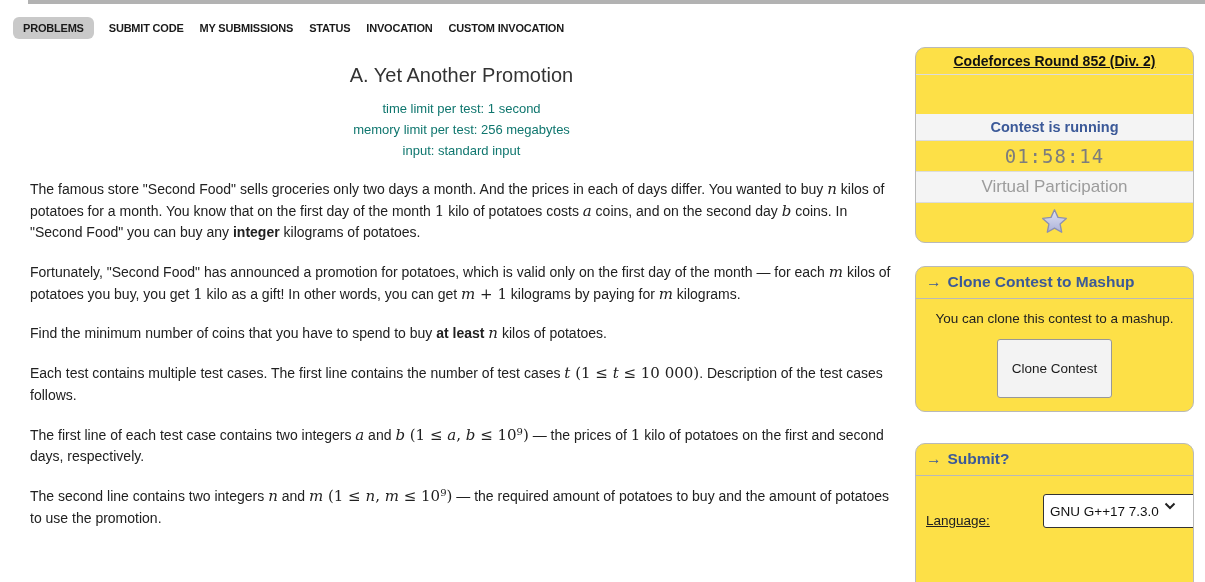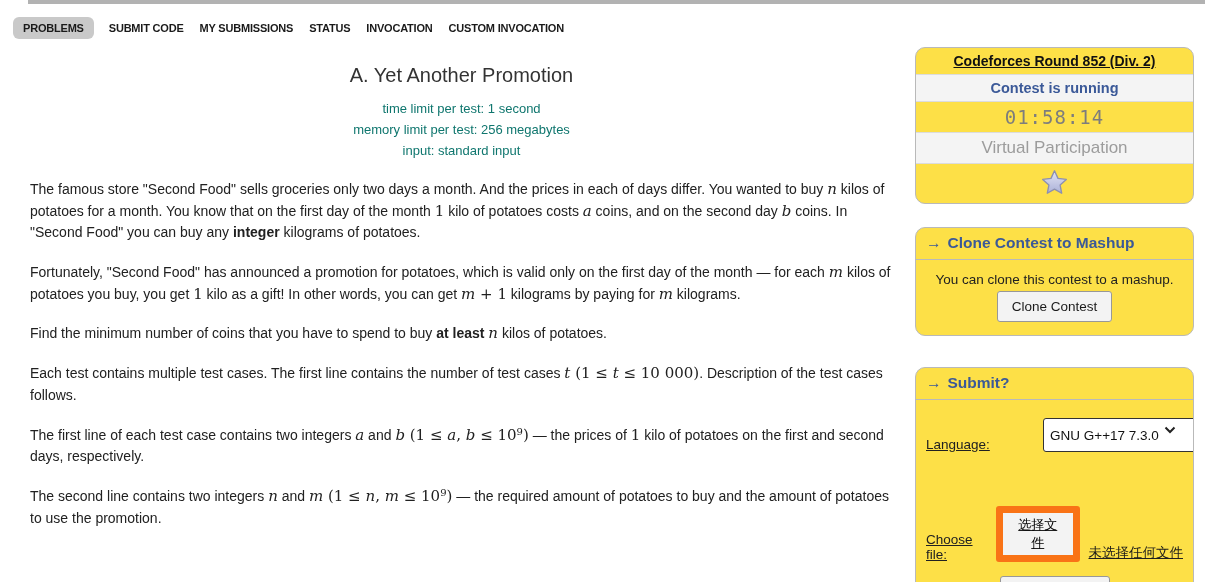--- a/index.html
+++ b/index.html
@@ -41,33 +41,33 @@
   .b{font-weight:700;}
 
   
   .sidebar{position:absolute;left:915px;top:47px;width:279px;}
   .box{border:1px solid var(--box-border);border-radius:10px;background:#fde047;overflow:hidden;}
   .box-contest{margin-bottom:23px;}
   .box-clone{margin-bottom:31px;}
   .srow{text-align:center;border-bottom:1px solid #dcdcdc;padding:4px 8px;}
   .srow:last-child{border-bottom:none;}
   .contest-link{font-size:14px;font-weight:700;color:#111;text-decoration:underline;cursor:pointer;}
-  .srow-status{background:var(--row-bg);color:var(--caption);font-weight:700;font-size:14.5px;padding:5px 8px;}
+  .srow-status{background:var(--row-bg);color:var(--caption);font-weight:700;font-size:14.5px;padding:5px 8px;margin-top:39px;}
   .srow-timer{font-family:"DejaVu Sans Mono",monospace;font-size:19px;color:var(--timer);letter-spacing:1px;padding:4px 8px;text-align:center;}
   .srow-mode{background:var(--row-bg);color:var(--muted);font-size:17px;padding:5px 8px;}
   .srow-star{padding:5px 8px 4px;}
   .star-btn{display:inline-block;cursor:pointer;line-height:0;}
 
   .box-head{padding:6px 10px 7px;border-bottom:1px solid var(--box-border);color:var(--caption);font-weight:700;font-size:15.5px;}
   .box-head .arrow{font-weight:400;margin-right:6px;}
   .box-body{padding:12px 10px 13px;}
-  .clone-text{text-align:center;font-size:13.5px;margin-bottom:4px;}
+  .clone-text{text-align:center;font-size:13.5px;margin-bottom:13px;}
   .btn{display:inline-block;background:#f3f3f3;border:1px solid #989898;border-radius:3px;
        font-family:"Liberation Sans",sans-serif;font-size:13.5px;color:#1a1a1a;
-       padding:7px 14px;cursor:pointer;}
+       padding:21px 14px;cursor:pointer;}
   .center{text-align:center;}
 
   .form-row{display:flex;align-items:flex-end;margin:6px 0 14px;text-decoration:underline;}
   .form-row:last-child{margin-bottom:2px;}
   .form-label{width:70px;font-size:13.5px;flex:none;}
   .select-wrap{position:relative;flex:1;}
   select{width:100%;height:34px;border:1px solid #333;border-radius:3px;background:#fff;
          font-family:"Liberation Sans",sans-serif;font-size:13.5px;padding:0 22px 0 6px;
          appearance:none;-webkit-appearance:none;cursor:pointer;color:#111;margin-left:47px;}
   .chevron{position:absolute;right:7px;top:8px;pointer-events:none;line-height:0;}

